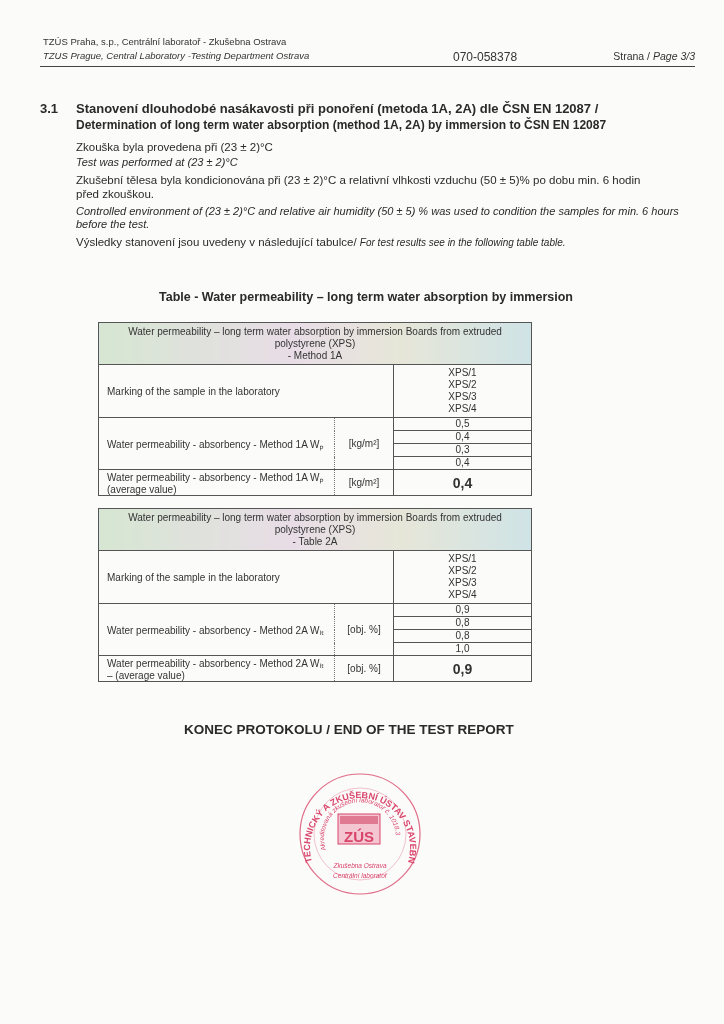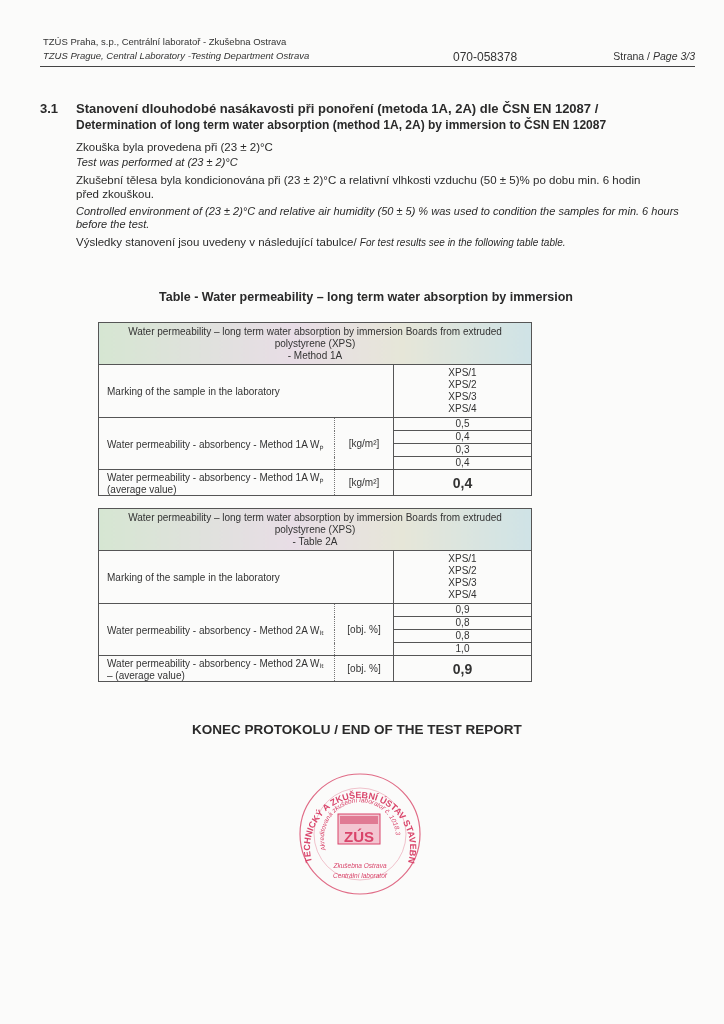--- a/index.html
+++ b/index.html
@@ -30,21 +30,21 @@
     text-align:center; line-height:12px; padding:3px 4px 2px;
     background:linear-gradient(90deg,#d6e6d2 0%,#e8dde6 45%,#e6e6d8 70%,#cfe3e6 100%);
   }
   table.res td.mark { height:52px; }
   table.res td.samples { text-align:center; line-height:12px; padding:2px 0; width:137px; }
   table.res td.unit { text-align:center; width:42px; border-left:1px dotted #777; }
   table.res td.lbl-dot { border-right:none; }
   table.res td.val { text-align:center; height:12px; line-height:12px; padding:0; width:137px; }
   table.res td.avg { text-align:center; font-size:14px; font-weight:bold; height:18px; padding:0; }
 
-  .end { position:absolute; left:192px; top:722px; font-size:13.5px; font-weight:bold; white-space:nowrap; }
+  .end { position:absolute; left:184px; top:722px; font-size:13.5px; font-weight:bold; white-space:nowrap; }
 
   .stamp { position:absolute; left:290px; top:770px; width:140px; height:128px; }
 </style>
 </head>
 <body>
 
 <div class="hdr">
   <div class="l1">TZÚS Praha, s.p., Centrální laboratoř - Zkušebna Ostrava</div>
   <div class="l2">TZUS Prague, Central Laboratory -Testing Department Ostrava</div>
   <div class="num">070-058378</div>

